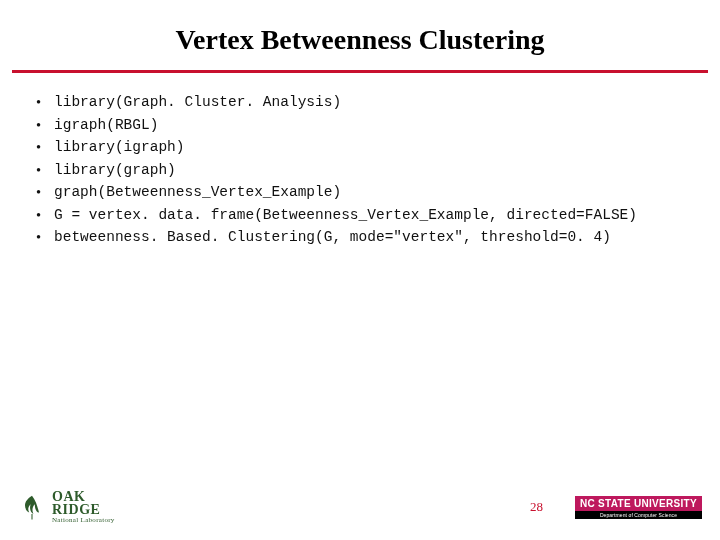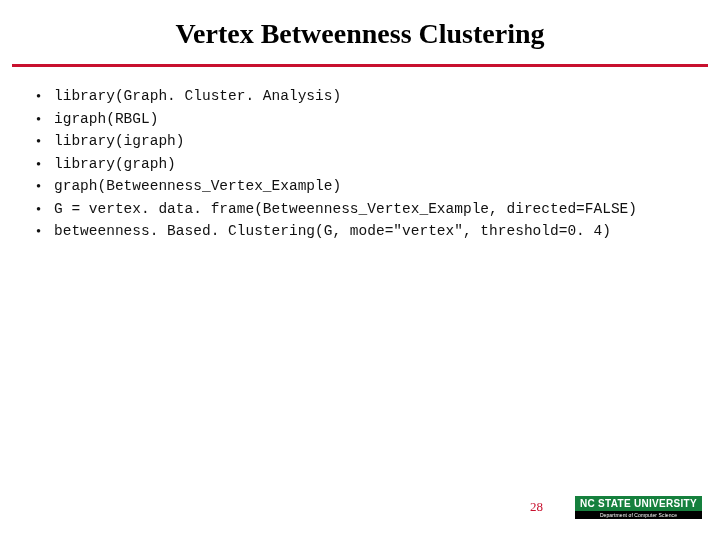--- a/index.html
+++ b/index.html
@@ -17,20 +17,21 @@
     position: relative;
     padding-top: 18px;
   }
   .title {
     text-align: center;
     font-weight: bold;
     font-size: 28px;
     color: #000;
     line-height: 1.15;
     padding: 0 60px 10px 60px;
+    margin-top: 6px;
   }
   .title .line1, .title .line2 { display: block; }
   .red-rule {
     height: 3px;
     background: #c8102e;
     margin: 4px 12px 0 12px;
   }
   .content {
     padding: 18px 0 0 32px;
   }
@@ -106,21 +107,21 @@
     font-size: 13px;
     color: #c8102e;
     font-family: Georgia, serif;
   }
   .ncstate {
     display: flex;
     flex-direction: column;
     align-items: stretch;
   }
   .ncstate-top {
-    background: #15803d;
+    background: #be185d;
     color: #fff;
     font-family: Arial, sans-serif;
     font-weight: bold;
     font-size: 10px;
     padding: 2px 5px;
     letter-spacing: 0.3px;
     white-space: nowrap;
   }
   .ncstate-bottom {
     background: #000;
@@ -169,20 +170,31 @@
       <span class="bullet-dot">•</span>
       <span class="bullet-text">G = vertex. data. frame(Betweenness_Vertex_Example, directed=FALSE)</span>
     </div>
     <div class="bullet-row">
       <span class="bullet-dot">•</span>
       <span class="bullet-text">betweenness. Based. Clustering(G, mode="vertex", threshold=0. 4)</span>
     </div>
   </div>
 
   <div class="footer">
+    <div class="footer-left">
+      <svg class="oak-leaf" viewBox="0 0 40 40">
+        <path d="M20 4 C14 8 10 12 10 18 C10 22 12 26 16 28 C14 24 14 20 18 16 C16 22 18 28 22 30 C20 26 20 20 24 16 C24 22 26 28 30 28 C28 20 26 12 20 4 Z" fill="#2e5b2b"></path>
+        <path d="M20 30 L20 38" stroke="#2e5b2b" stroke-width="1.5"></path>
+      </svg>
+      <div class="oak-text">
+        <span class="oak-top">OAK</span>
+        <span class="oak-bottom">RIDGE</span>
+        <span class="oak-sub">National Laboratory</span>
+      </div>
+    </div>
 
     <div class="footer-right">
       <span class="page-num">28</span>
       <div class="ncstate">
         <span class="ncstate-top">NC STATE UNIVERSITY</span>
         <span class="ncstate-bottom">Department of Computer Science</span>
       </div>
     </div>
   </div>
 

